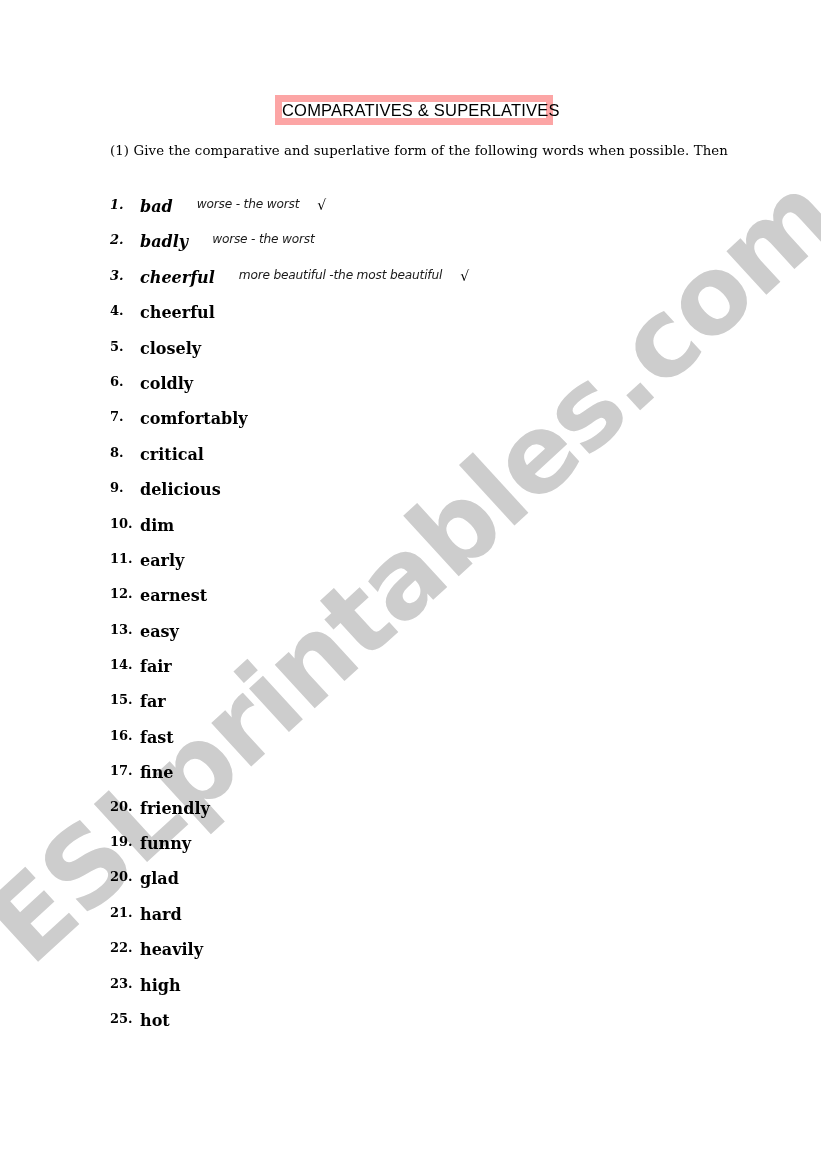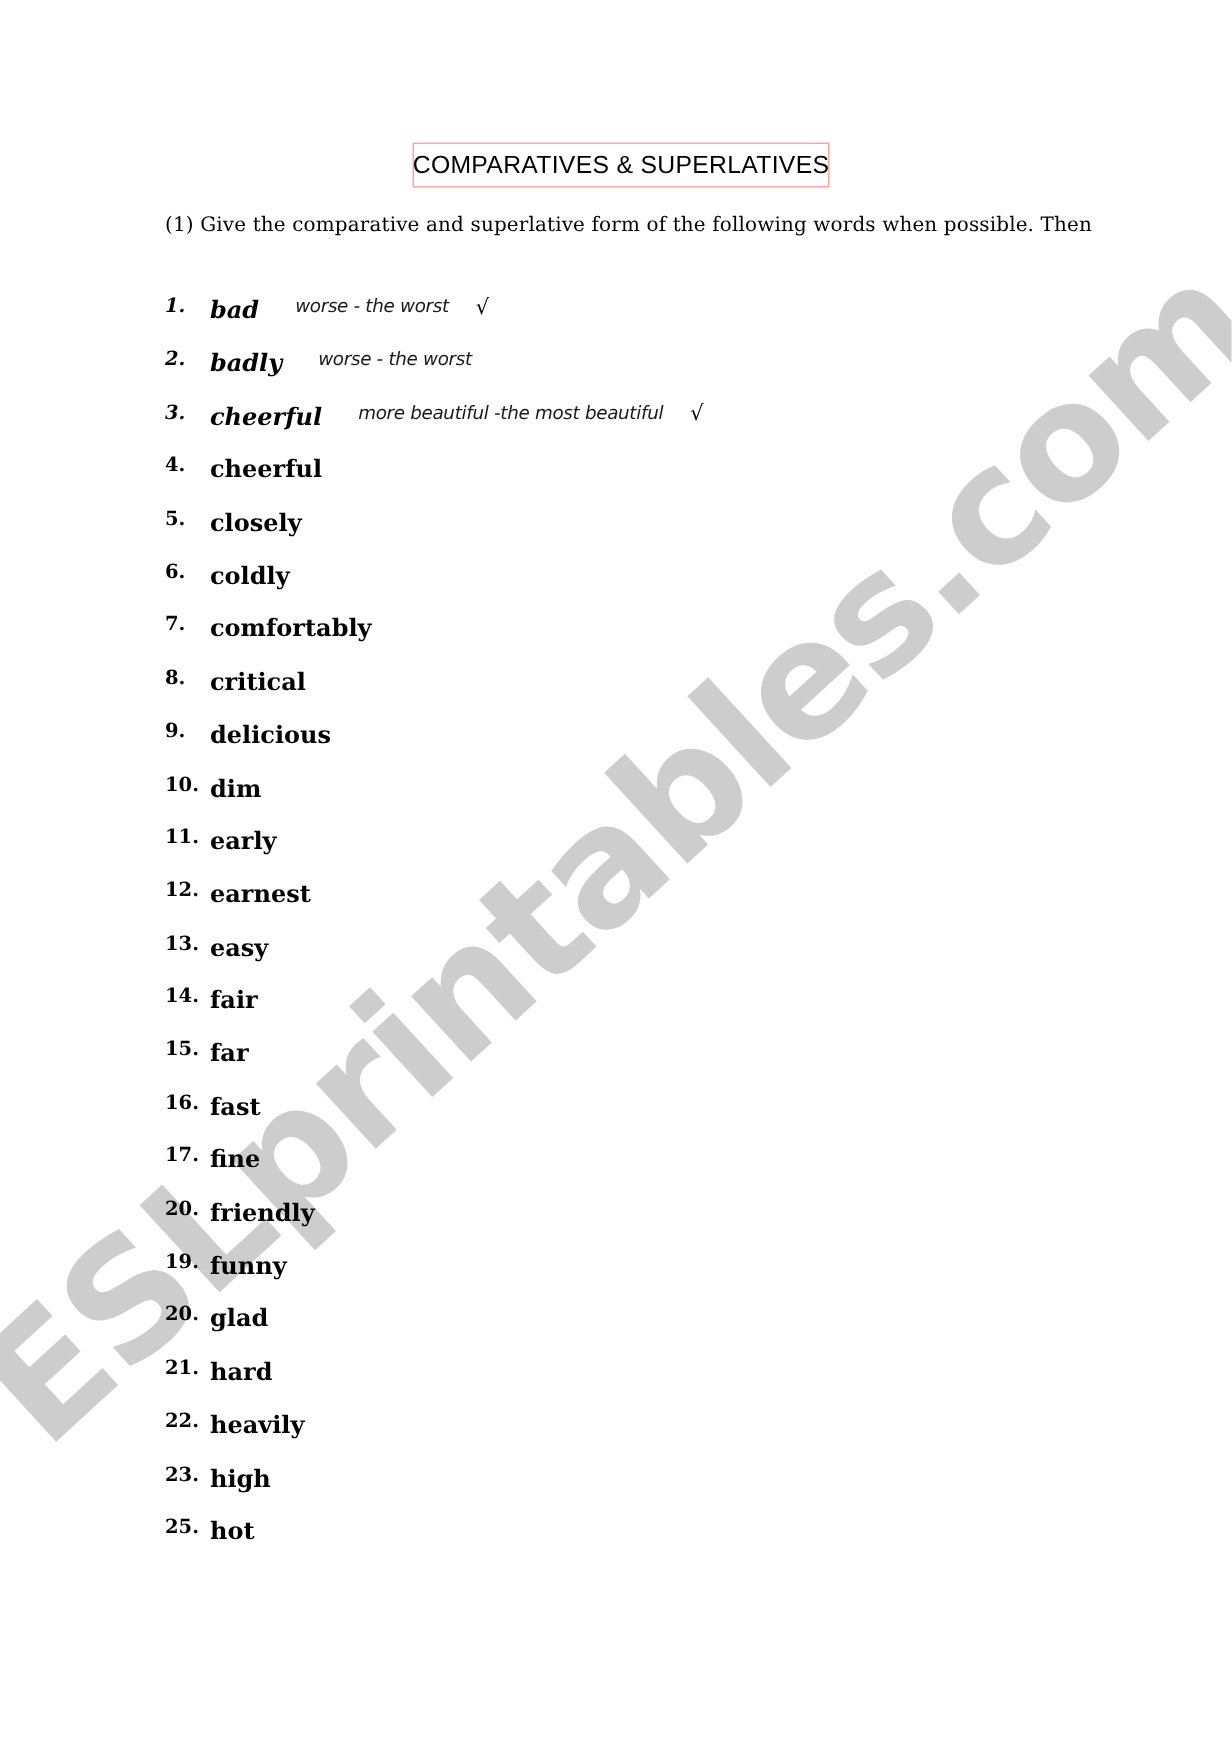--- a/index.html
+++ b/index.html
@@ -48,25 +48,25 @@
     font-style: normal;
   }
 
   
   #title-box {
     position: absolute;
     left: 275px;
     top: 95px;
     width: 278px;
     height: 30px;
-    border: 1px solid #fca5a5;
+    border: 7px solid #fca5a5;
     box-sizing: border-box;
     display: flex;
     align-items: center;
-    justify-content: center;
+    justify-content: flex-start;
     z-index: 10;
     background: transparent;
   }
   #title-box .title-text {
     font-family: "Liberation Sans", sans-serif;
     font-size: 16.5px;
     color: #000000;
     letter-spacing: 0.2px;
     white-space: nowrap;
   }

